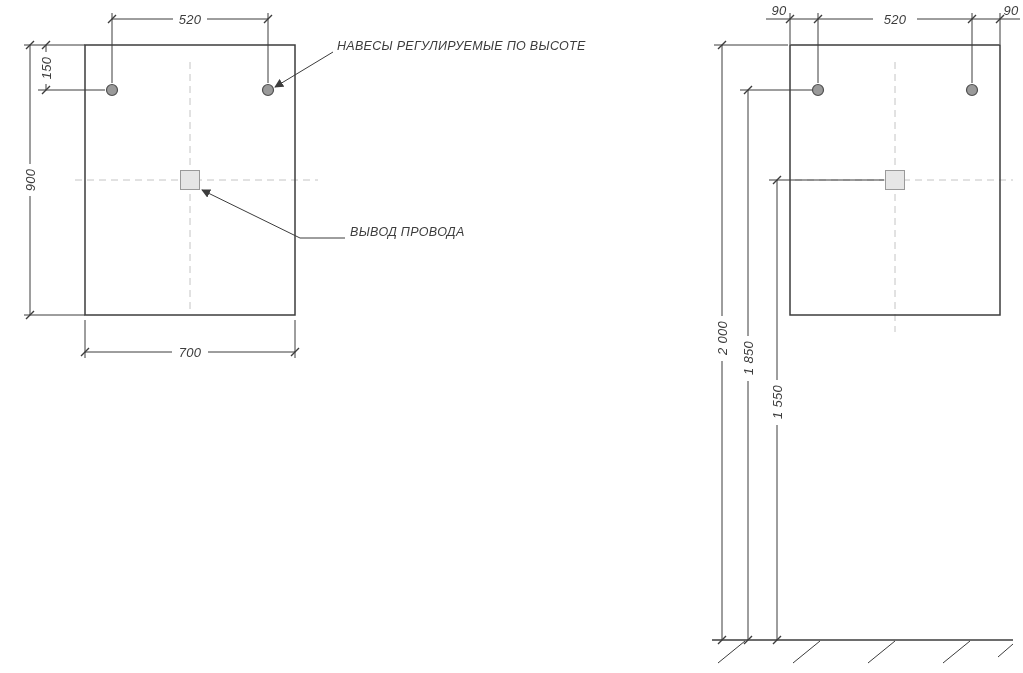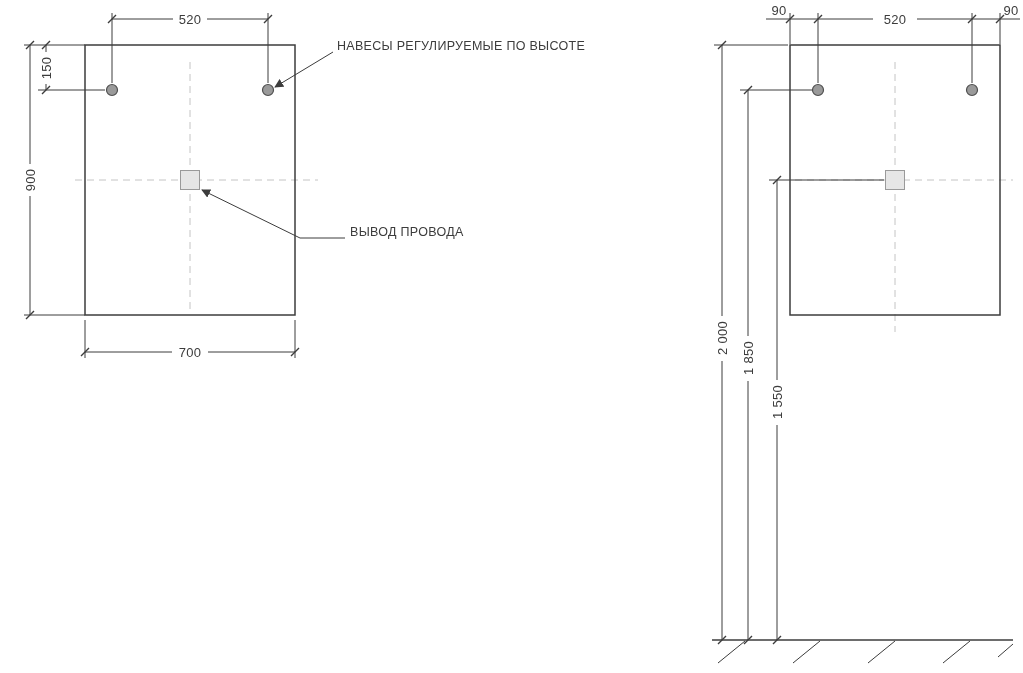--- a/index.html
+++ b/index.html
@@ -10,20 +10,21 @@
     width: 1023px;
     height: 673px;
     background: var(--background, #ffffff);
     font-family: "Liberation Sans", sans-serif;
     overflow: hidden;
   }
   .stage {
     position: relative;
     width: 1023px;
     height: 673px;
+    font-style: italic;
   }
   svg text {
     font-family: "Liberation Sans", sans-serif;
     font-size: 13px;
     letter-spacing: 0.3px;
     fill: var(--text, #3c3c3c);
   }
   svg text.lbl {
     font-size: 12.5px;
   }

